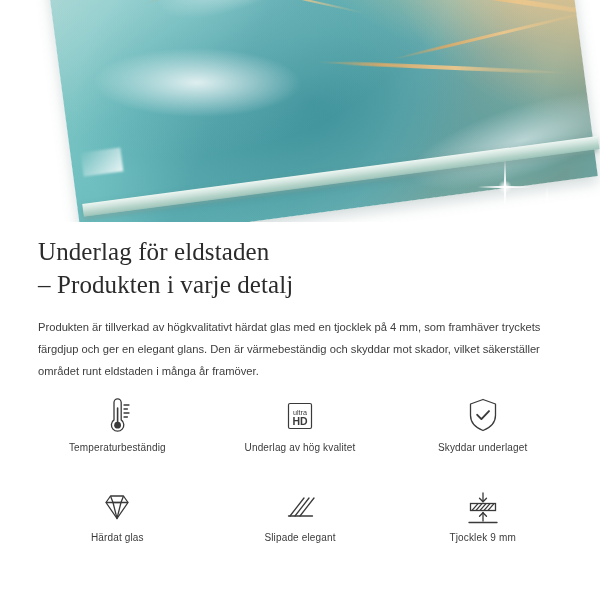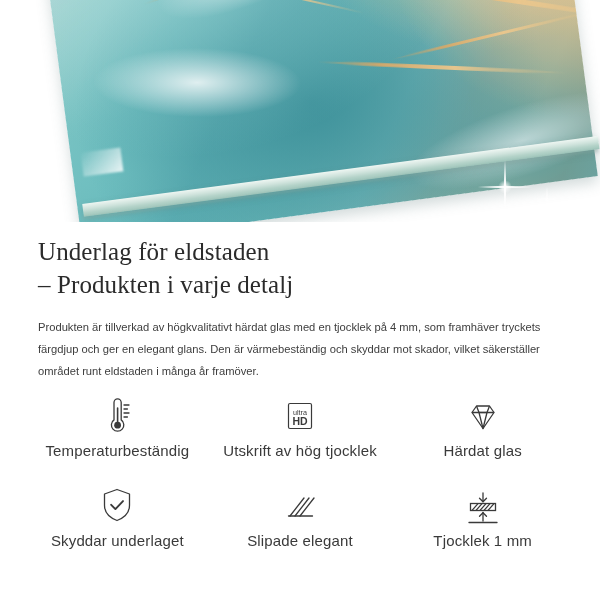--- a/index.html
+++ b/index.html
@@ -221,21 +221,21 @@
     height: 78px;
   }
   .feature .glyph {
     height: 44px;
     display: flex;
     align-items: flex-end;
     justify-content: center;
   }
   .feature .caption {
     margin-top: 6px;
-    font-size: 15px;
+    font-size: 10px;
     color: #3a3a3a;
     text-align: center;
     letter-spacing: 0.15px;
   }
   svg { display: block; }
 </style>
 </head>
 <body>
 
 <div class="page">
@@ -290,45 +290,45 @@
     </div>
 
     <div class="feature">
       <div class="glyph">
         <svg width="42" height="40" viewBox="0 0 42 40">
           <rect x="9.5" y="7.5" width="23" height="25" rx="1.5" fill="none" stroke="#3a3a3a" stroke-width="1.2"></rect>
           <text x="21" y="18.5" text-anchor="middle" font-family="Liberation Sans, sans-serif" font-size="7.2" fill="#3a3a3a">ultra</text>
           <text x="21" y="28.5" text-anchor="middle" font-family="Liberation Sans, sans-serif" font-size="10.5" font-weight="bold" fill="#3a3a3a">HD</text>
         </svg>
       </div>
-      <div class="caption">Utskrift av hög tjocklek</div>
+      <div class="caption">Underlag av hög kvalitet</div>
+    </div>
+
+    <div class="feature">
+      <div class="glyph">
+        <svg width="38" height="42" viewBox="0 0 38 42">
+          <path d="M19 5.5 31.5 10v11.3c0 7.3-5.2 12.4-12.5 15.2C11.7 33.7 6.5 28.6 6.5 21.3V10z" fill="none" stroke="#3a3a3a" stroke-width="1.3" stroke-linejoin="round"></path>
+          <path d="M13.2 20.8l4.2 4.3 7.6-8" fill="none" stroke="#3a3a3a" stroke-width="1.9" stroke-linecap="round" stroke-linejoin="round"></path>
+        </svg>
+      </div>
+      <div class="caption">Skyddar underlaget</div>
     </div>
 
     <div class="feature">
       <div class="glyph">
         <svg width="42" height="38" viewBox="0 0 42 38">
           <g fill="none" stroke="#3a3a3a" stroke-width="1.3" stroke-linejoin="round">
             <path d="M10 14.5h22L21 30.5z"></path>
             <path d="M10 14.5 14.5 8h13l4.5 6.5"></path>
             <path d="M14.5 8 17 14.5 21 30.5 25 14.5 27.5 8"></path>
             <path d="M17 14.5h8"></path>
           </g>
         </svg>
       </div>
       <div class="caption">Härdat glas</div>
-    </div>
-
-    <div class="feature">
-      <div class="glyph">
-        <svg width="38" height="42" viewBox="0 0 38 42">
-          <path d="M19 5.5 31.5 10v11.3c0 7.3-5.2 12.4-12.5 15.2C11.7 33.7 6.5 28.6 6.5 21.3V10z" fill="none" stroke="#3a3a3a" stroke-width="1.3" stroke-linejoin="round"></path>
-          <path d="M13.2 20.8l4.2 4.3 7.6-8" fill="none" stroke="#3a3a3a" stroke-width="1.9" stroke-linecap="round" stroke-linejoin="round"></path>
-        </svg>
-      </div>
-      <div class="caption">Skyddar underlaget</div>
     </div>
 
     <div class="feature">
       <div class="glyph">
         <svg width="44" height="36" viewBox="0 0 44 36">
           <g fill="none" stroke="#3a3a3a" stroke-width="1.3" stroke-linecap="round">
             <path d="M12 26 26 8"></path>
             <path d="M17 26 31 8"></path>
             <path d="M22 26 36 8"></path>
             <path d="M10.5 26h24"></path>
@@ -345,17 +345,17 @@
             <path d="M22 5v8.5"></path>
             <path d="M18.5 10.2 22 13.8l3.5-3.6"></path>
             <rect x="9.5" y="15.5" width="25" height="7"></rect>
             <path d="M11 22.4 17 15.6M15 22.4 21 15.6M19 22.4 25 15.6M23 22.4 29 15.6M27 22.4 33 15.6"></path>
             <path d="M22 24.5V33"></path>
             <path d="M18.5 28.3 22 24.7l3.5 3.6"></path>
             <path d="M8 34.5h28"></path>
           </g>
         </svg>
       </div>
-      <div class="caption">Tjocklek 1 mm</div>
+      <div class="caption">Tjocklek 9 mm</div>
     </div>
 
   </div>
 </div>
 
 </body></html>

